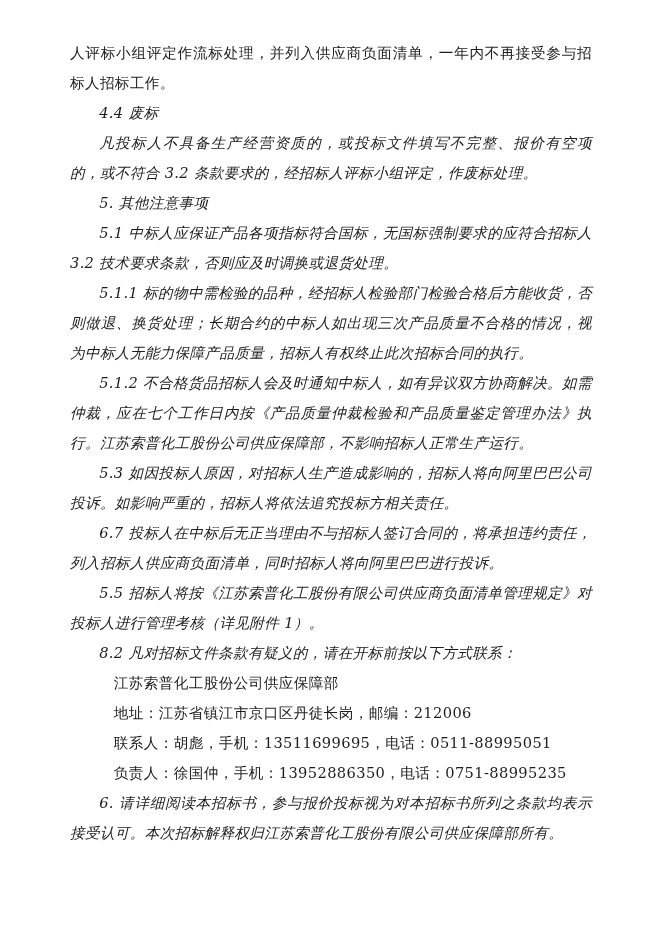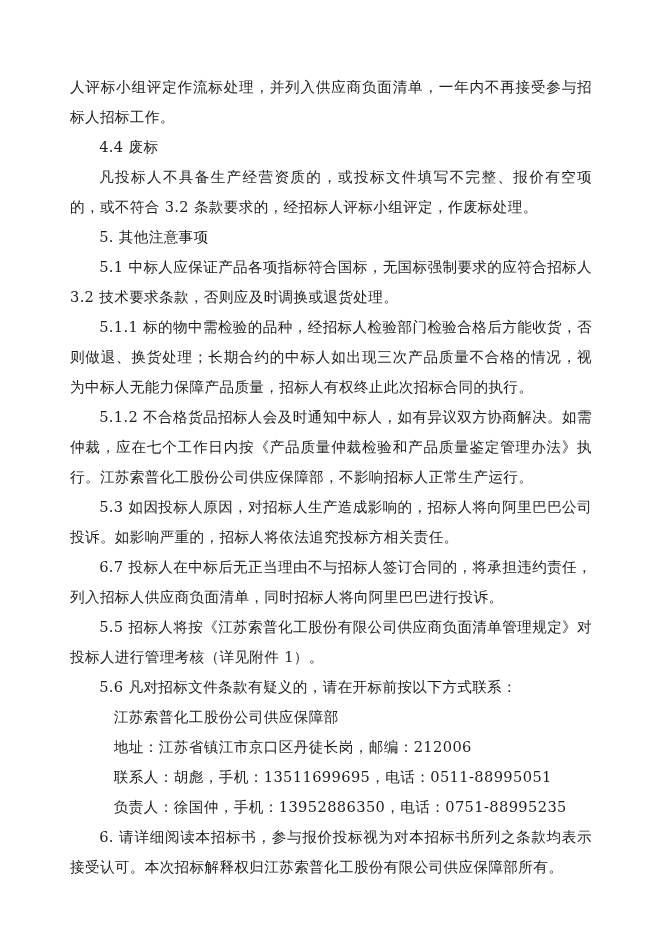--- a/index.html
+++ b/index.html
@@ -14,37 +14,38 @@
     font-family: "DejaVu Serif", "Liberation Serif", serif;
     color: #1d1d1d;
     overflow: hidden;
   }
   .page {
     position: relative;
     width: 662px;
     height: 936px;
     background: #ffffff;
     box-sizing: border-box;
-    padding: 72px 70px 0 70px;
+    padding: 38px 70px 0 70px;
   }
   .doc-body {
     width: 522px;
   }
   p.para {
     margin: 0;
     font-size: 14.6px;
     line-height: 30px;
     text-align: justify;
     text-justify: inter-ideograph;
     letter-spacing: 0.35px;
     color: #1d1d1d;
     white-space: normal;
   }
   p.indent2 {
     text-indent: 2em;
+    font-style: italic;
   }
   p.noindent {
     text-indent: 0;
   }
   p.contact {
     text-indent: 3em;
     font-weight: normal;
     letter-spacing: 0.4px;
   }
   .para + .para { margin-top: 0; }
@@ -68,21 +69,21 @@
     <p class="para indent2">5.1.1  标的物中需检验的品种，经招标人检验部门检验合格后方能收货，否则做退、换货处理；长期合约的中标人如出现三次产品质量不合格的情况，视为中标人无能力保障产品质量，招标人有权终止此次招标合同的执行。</p>
 
     <p class="para indent2">5.1.2  不合格货品招标人会及时通知中标人，如有异议双方协商解决。如需仲裁，应在七个工作日内按《产品质量仲裁检验和产品质量鉴定管理办法》执行。江苏索普化工股份公司供应保障部，不影响招标人正常生产运行。</p>
 
     <p class="para indent2">5.3 如因投标人原因，对招标人生产造成影响的，招标人将向阿里巴巴公司投诉。如影响严重的，招标人将依法追究投标方相关责任。</p>
 
     <p class="para indent2">6.7 投标人在中标后无正当理由不与招标人签订合同的，将承担违约责任，列入招标人供应商负面清单，同时招标人将向阿里巴巴进行投诉。</p>
 
     <p class="para indent2">5.5 招标人将按《江苏索普化工股份有限公司供应商负面清单管理规定》对投标人进行管理考核（详见附件 1）。</p>
 
-    <p class="para indent2">5.6 凡对招标文件条款有疑义的，请在开标前按以下方式联系：</p>
+    <p class="para indent2">8.2 凡对招标文件条款有疑义的，请在开标前按以下方式联系：</p>
 
     <p class="para contact">江苏索普化工股份公司供应保障部</p>
 
     <p class="para contact">地址：江苏省镇江市京口区丹徒长岗，邮编：212006</p>
 
     <p class="para contact">联系人：胡彪，手机：13511699695，电话：0511-88995051</p>
 
     <p class="para contact">负责人：徐国仲，手机：13952886350，电话：0751-88995235</p>
 
     <p class="para indent2">6. 请详细阅读本招标书，参与报价投标视为对本招标书所列之条款均表示接受认可。本次招标解释权归江苏索普化工股份有限公司供应保障部所有。</p>

